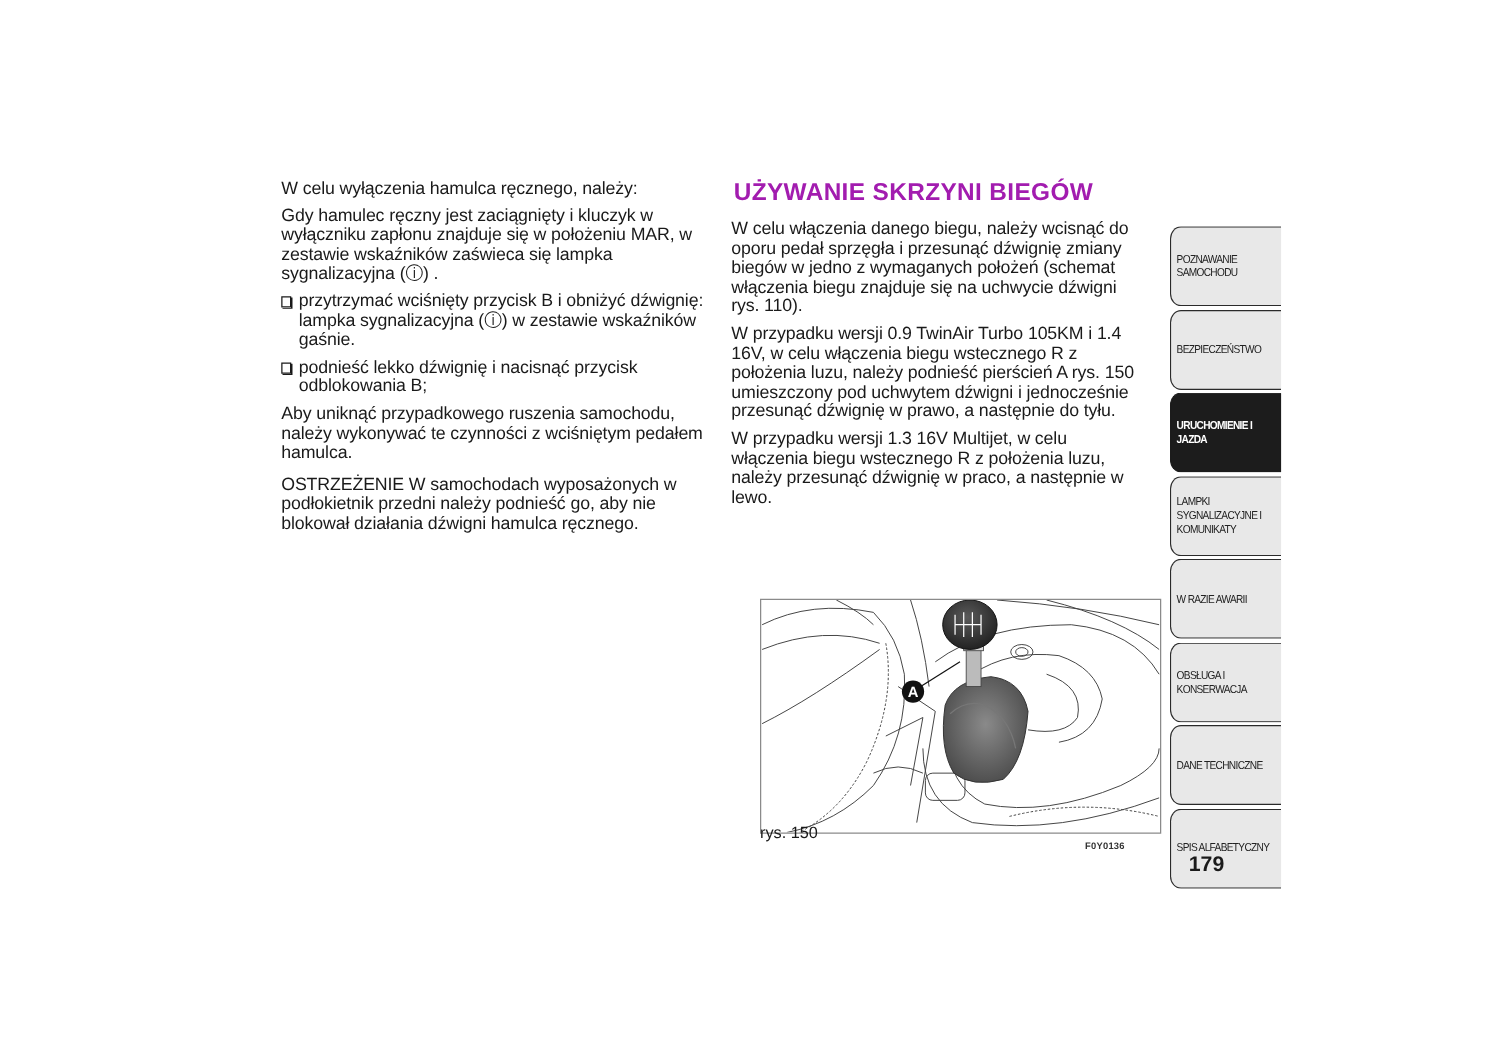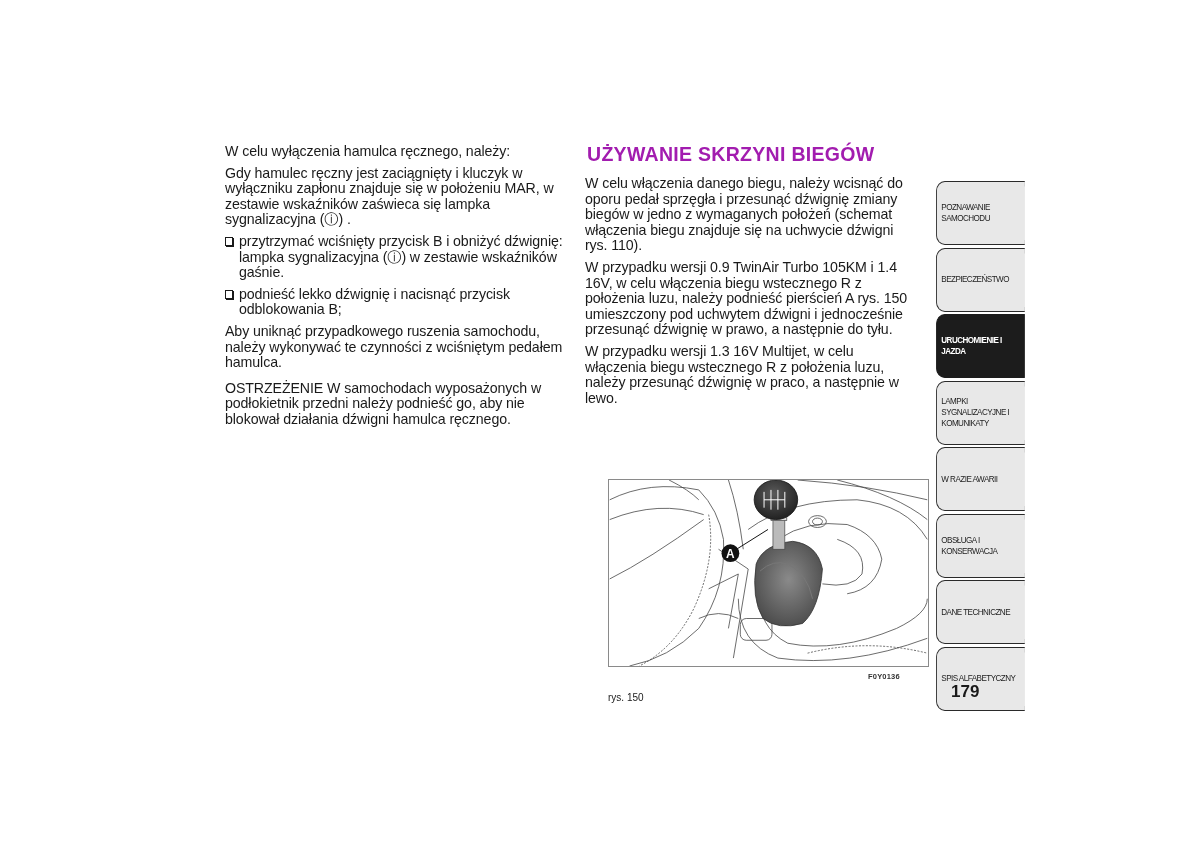--- a/index.html
+++ b/index.html
@@ -19,21 +19,21 @@
   }
   .gap { margin-top: 10px !important; }
   #section-title {
     position: absolute; left: 584px; top: 140px; font-size: 19.5px; font-weight: bold;
     letter-spacing: 0.3px; margin: 3px; color: #a21caf;
   }
   
   #figure { position: absolute; left: 608px; top: 479px; width: 321px; height: 188px;
     border: 1.5px solid #8a8a8a; box-sizing: border-box; background: #fff; overflow: hidden; }
   #figure svg { width: 100%; height: 100%; display: block; }
-  #fig-caption { position: absolute; left: 608px; top: 692px; font-size: 10px; color: #1a1a1a; }
+  #fig-caption { position: absolute; left: 608px; top: 658px; font-size: 13px; color: #1a1a1a; }
   #fig-code { position: absolute; left: 868px; top: 672px; font-size: 7.5px; font-weight: bold; color: #333; letter-spacing: 0.2px; }
   
   #tabs { position: absolute; left: 936px; top: 145px; width: 89px; margin-top: 36px; }
   .tab {
     position: relative; height: 64px; box-sizing: border-box; background: #e8e8e8;
     border: 1.3px solid #2a2a2a; border-right: none; border-radius: 10px 0 0 10px;
     margin-bottom: 2.5px; display: flex; align-items: center; padding-left: 5px;
     font-size: 9.2px; line-height: 11px; letter-spacing: -0.6px; color: #222;
     text-transform: uppercase; transform: scaleX(0.88); transform-origin: left center;
     width: 101px;

